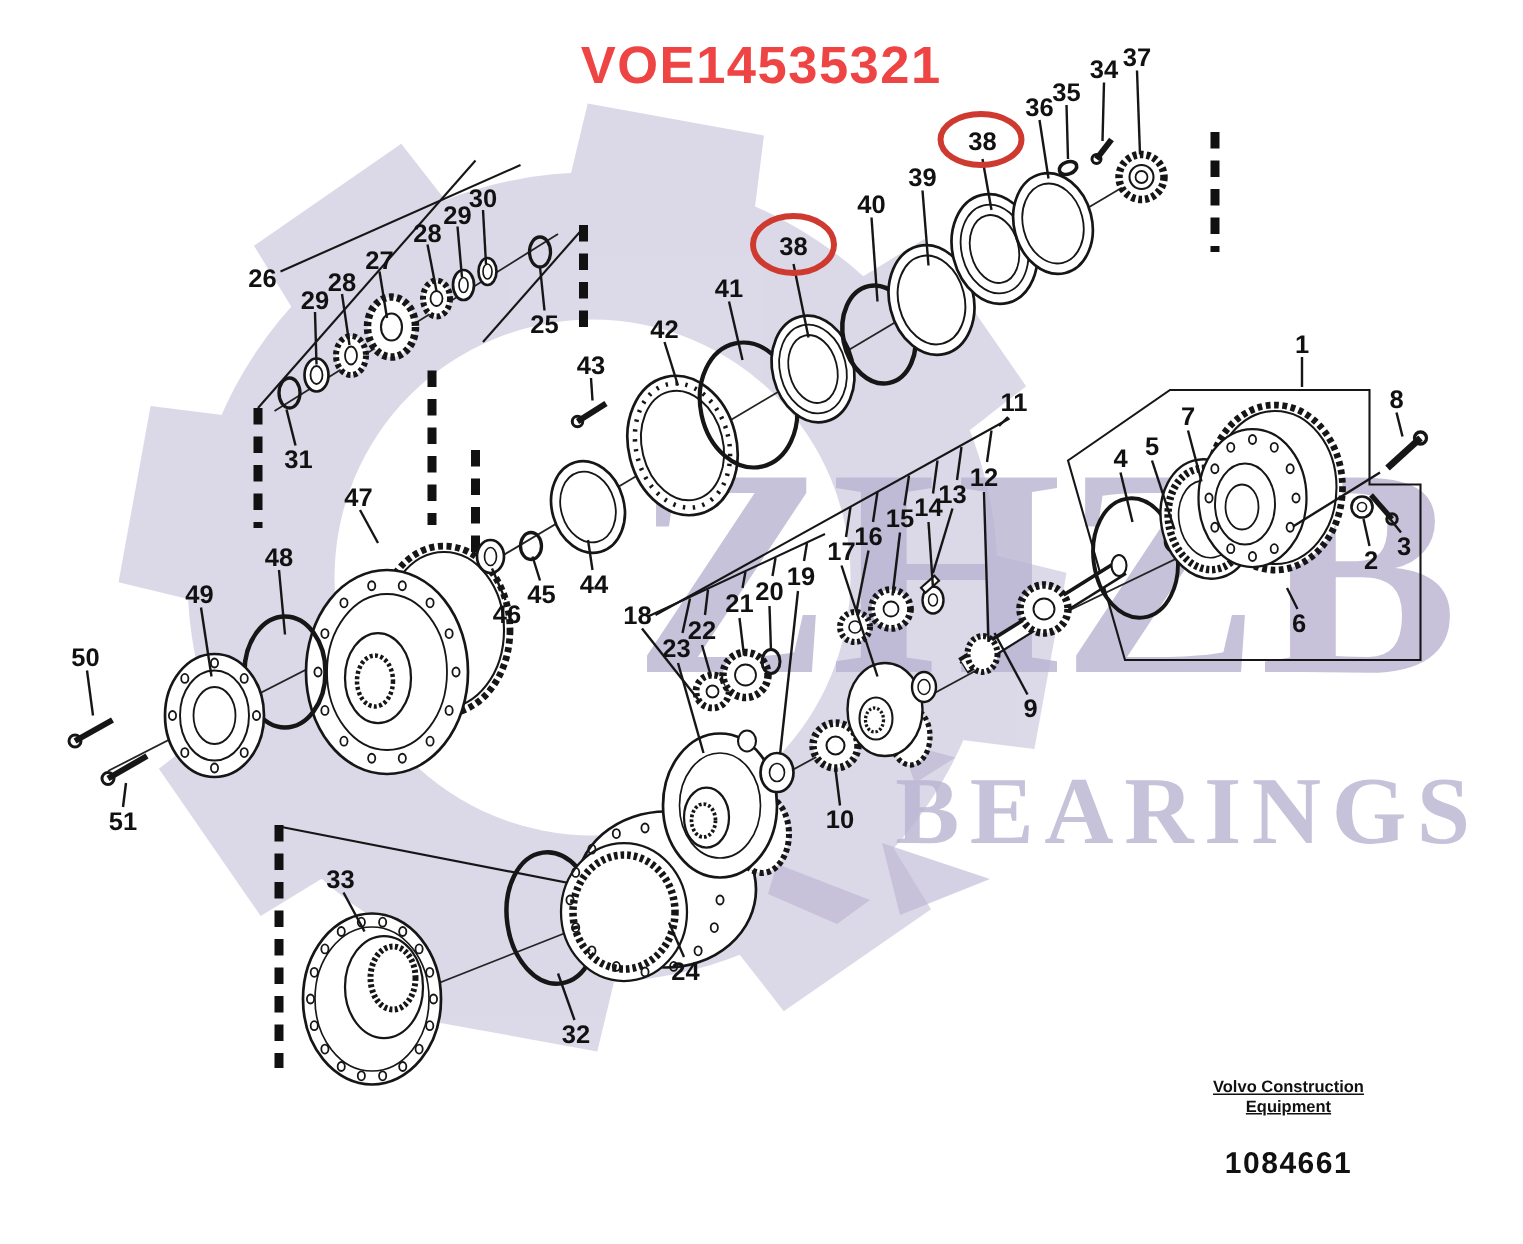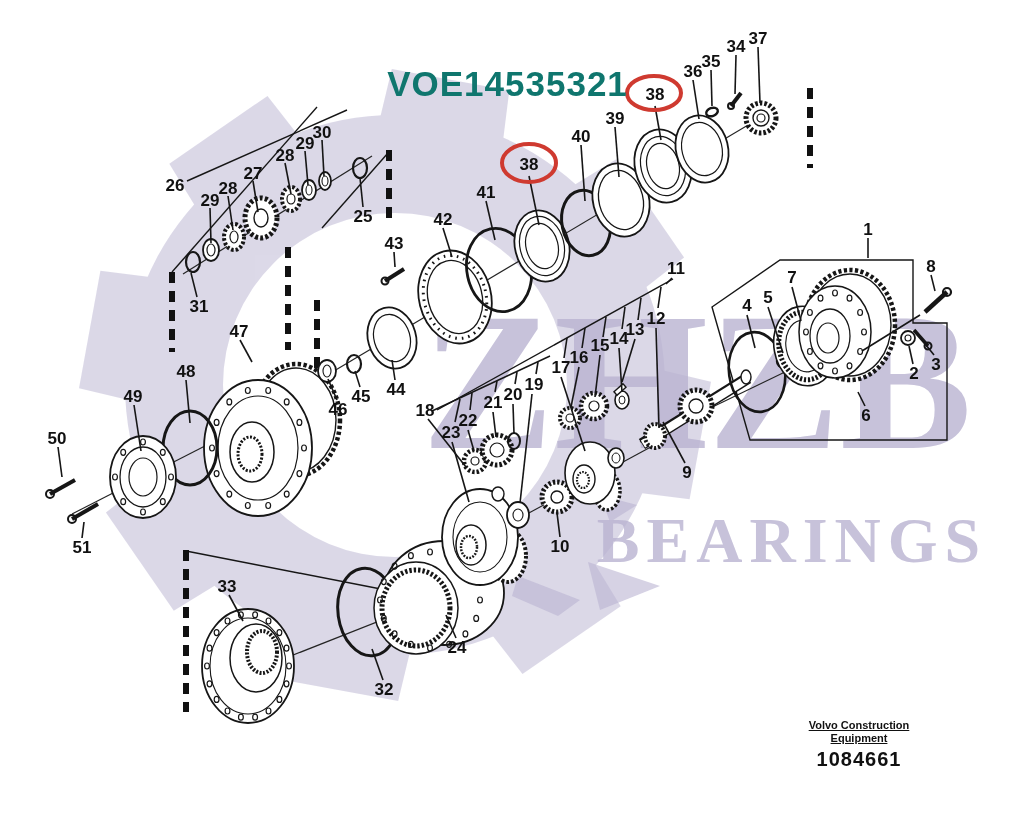--- a/index.html
+++ b/index.html
@@ -3,21 +3,21 @@
 <meta charset="utf-8">
 <style>
   html,body{margin:0;padding:0;background:#ffffff;}
   body{width:1015px;height:829px;position:relative;overflow:hidden;
        font-family:"Liberation Sans",sans-serif;}
   #stage{position:absolute;left:0;top:0;width:1015px;height:829px;}
   .title{position:absolute;left:0;top:24px;width:1015px;text-align:center;
          font-size:35px;font-weight:700;letter-spacing:1px;}
   .footer{position:absolute;right:56px;top:719px;width:200px;text-align:center;color:#111;}
   .footer .co{font-size:11px;font-weight:700;line-height:13px;text-decoration:underline;}
-  .footer .fig{font-size:20px;font-weight:700;margin-top:3px;letter-spacing:1px;}
+  .footer .fig{font-size:20px;font-weight:700;margin-top:20px;letter-spacing:1px;}
   svg text.callout{font-family:"Liberation Sans",sans-serif;font-weight:700;font-size:17px;fill:#111;}
   svg text.wm-big{font-family:"Liberation Serif","DejaVu Serif",serif;font-weight:700;}
   svg text.wm-small{font-family:"Liberation Serif","DejaVu Serif",serif;font-weight:700;}
   .art{stroke:#161616;fill:none;}
   .artw{stroke:#161616;fill:#ffffff;}
   .axis{stroke:#242424;stroke-width:1.2;fill:none;}
   .fence{stroke:#161616;stroke-width:1.4;fill:none;}
   .dash{stroke:#111;stroke-width:6;fill:none;stroke-dasharray:11 8;}
   .leader{stroke:#161616;stroke-width:1.6;fill:none;}
 </style>
@@ -434,20 +434,20 @@
         <text x="227" y="592" text-anchor="middle" class="callout">33</text>
         <text x="384" y="695" text-anchor="middle" class="callout">32</text>
         <text x="457" y="653" text-anchor="middle" class="callout">24</text>
       </g>
   <g id="highlight-layer">
         <ellipse cx="529" cy="163" rx="27" ry="19" fill="none" stroke="#cf3a30" stroke-width="4"></ellipse>
         <ellipse cx="654" cy="93" rx="27" ry="17" fill="none" stroke="#cf3a30" stroke-width="4"></ellipse>
       </g>
 </svg>
 
-<div class="title" style="color: #0f766e; margin-top: 40px;">VOE14535321</div>
+<div class="title" style="color: #ef4444;">VOE14535321</div>
 
 <div class="footer">
   <div class="co">Volvo Construction</div>
   <div class="co">Equipment</div>
   <div class="fig">1084661</div>
 </div>
 </div>
 
 </body></html>

